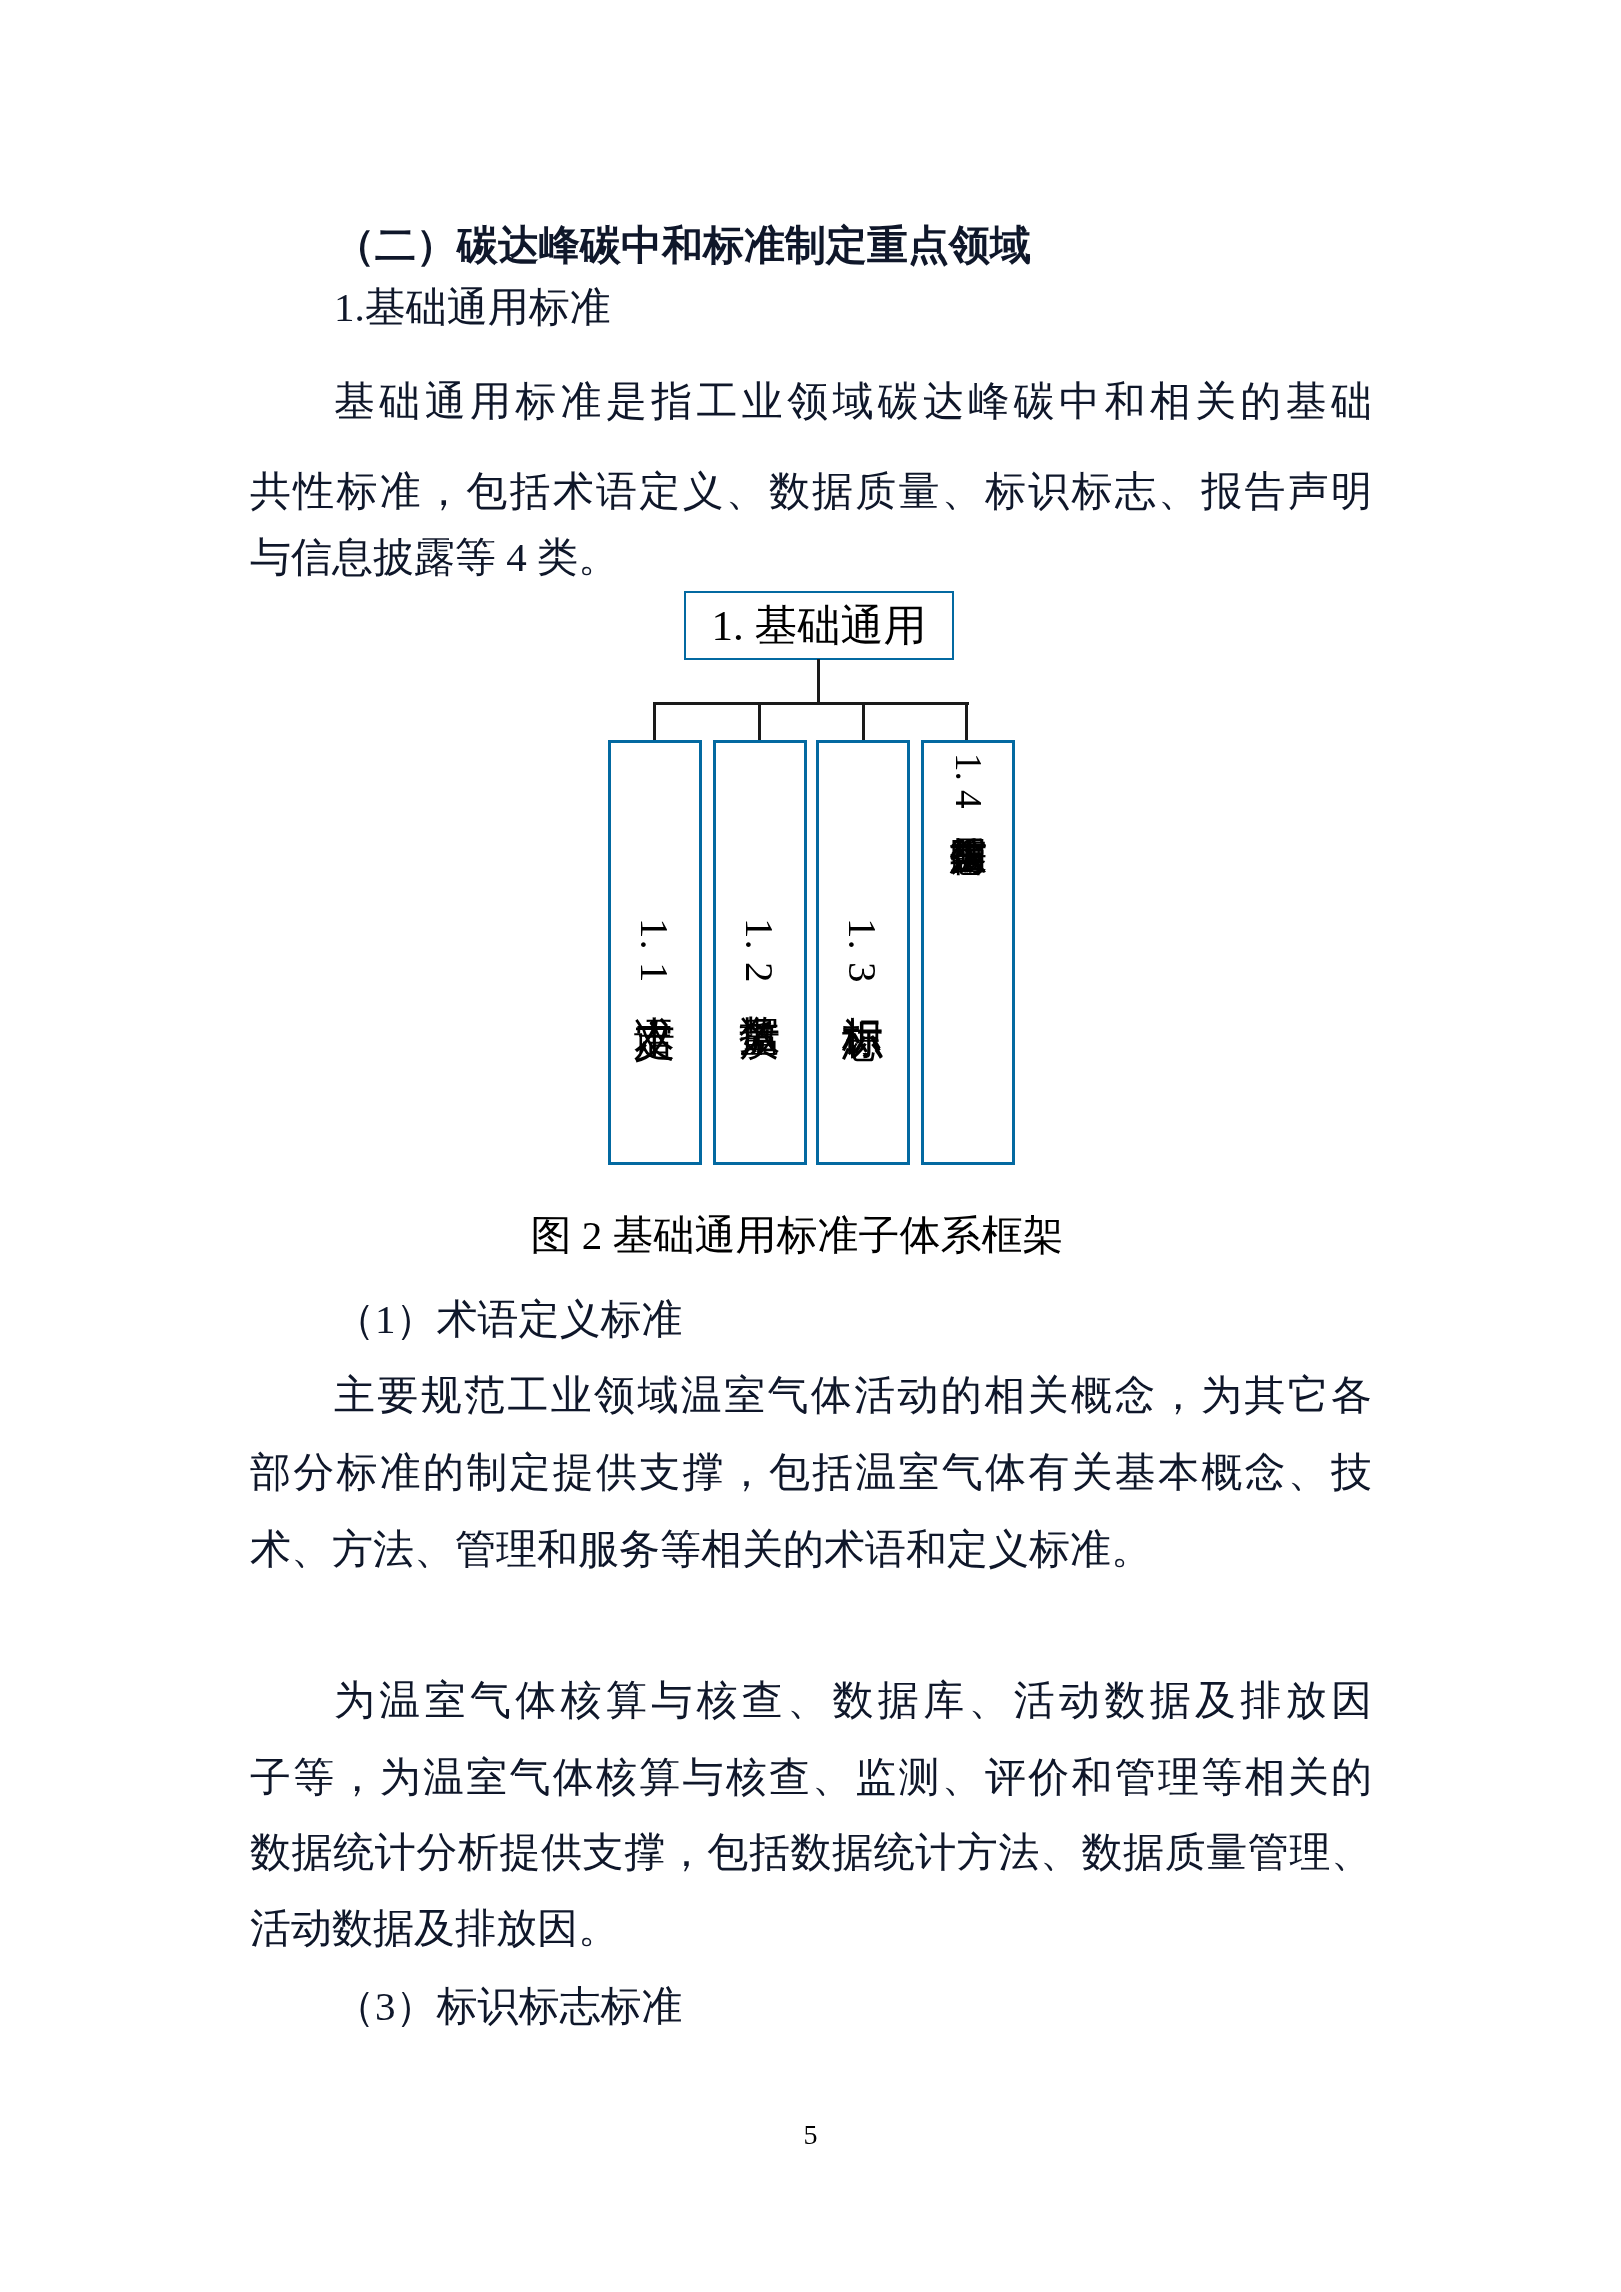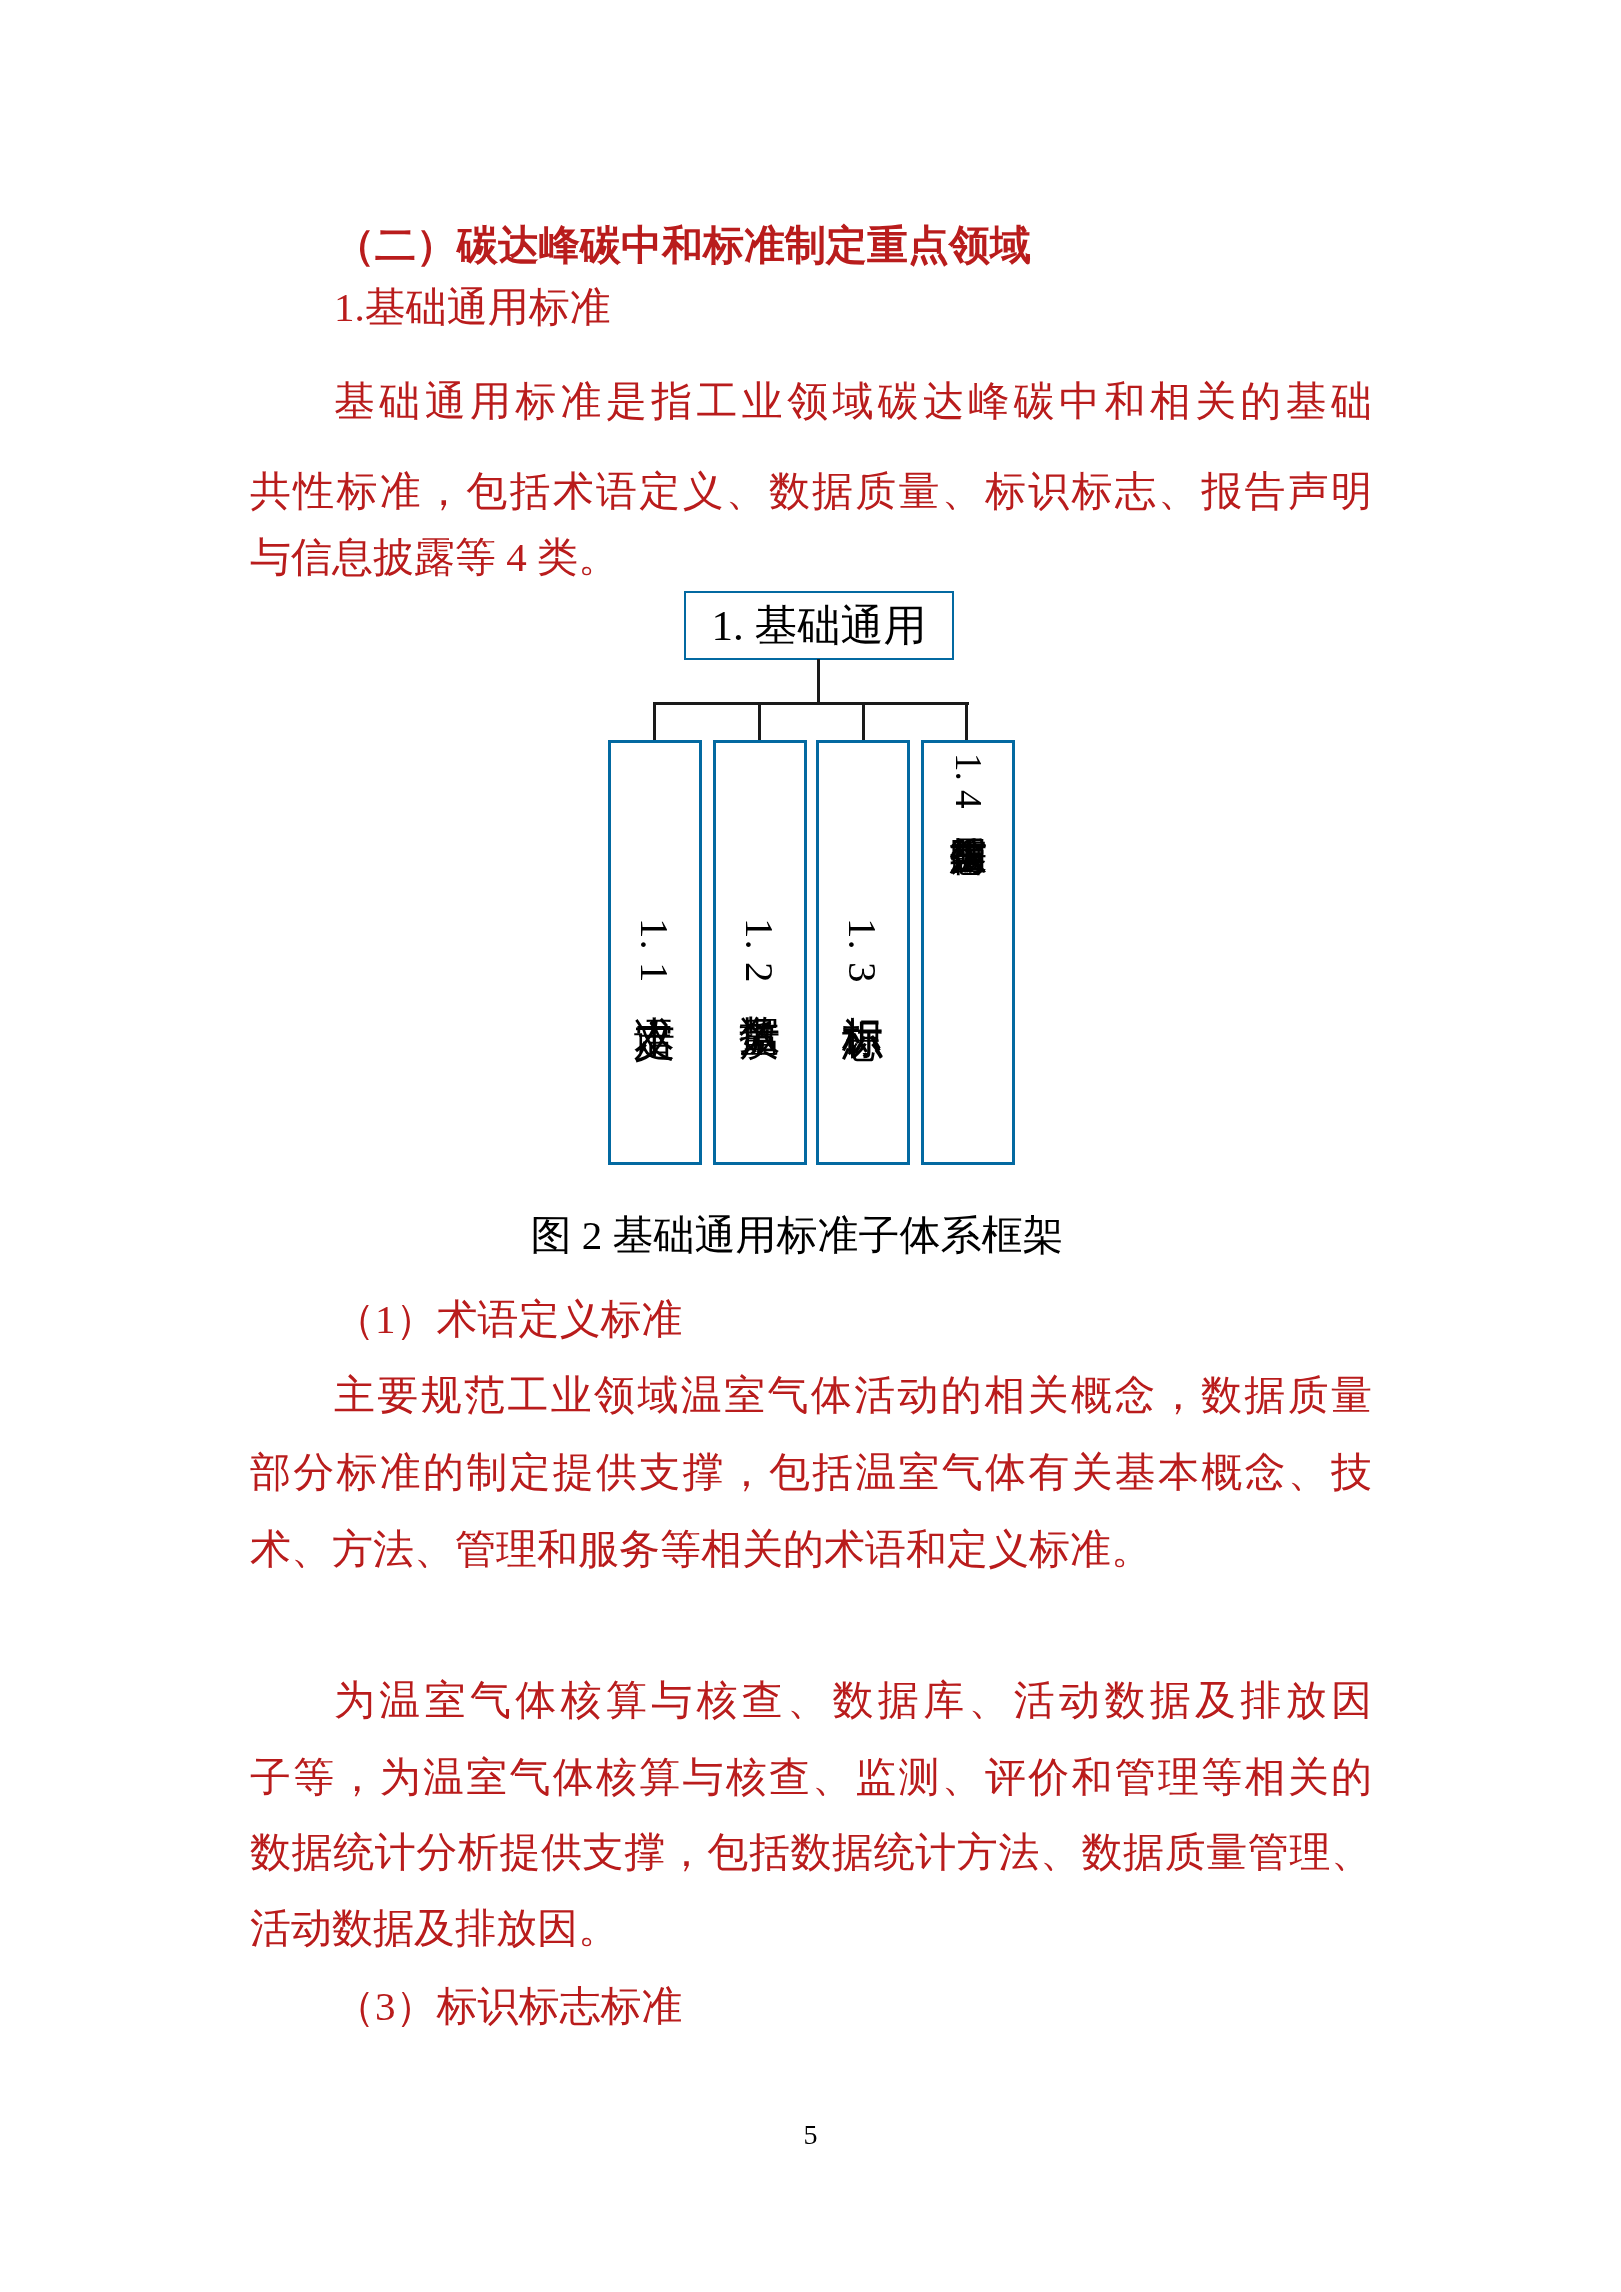--- a/index.html
+++ b/index.html
@@ -18,21 +18,21 @@
     overflow: hidden;
   }
   
   .line {
     position: absolute;
     left: 250px;
     width: 1122px;
     font-size: 41px;
     line-height: 55px;
     white-space: pre-wrap;
-    color: #b91c1c;
+    color: #0f172a;
   }
   .indent { padding-left: 84px; width: 1038px; }
   .full   { text-align: justify; text-align-last: justify; }
   .h2     { font-weight: bold; }
   
   .box {
     position: absolute;
     background: #fff;
     border: 3px solid #0369a1;
     box-sizing: border-box;
@@ -131,21 +131,21 @@
     <div class="vtext">1. 3标识标志</div>
   </div>
   <div class="box leaf-box leaf-4 top-align">
     <div class="vtext">1. 4报告声明与信息披露</div>
   </div>
 
   <div class="caption">图 2 基础通用标准子体系框架</div>
 
   <div class="line indent" style="top:1292px">（1）术语定义标准</div>
 
-  <div class="line indent full" style="top:1368px">主要规范工业领域温室气体活动的相关概念，数据质量</div>
+  <div class="line indent full" style="top:1368px">主要规范工业领域温室气体活动的相关概念，为其它各</div>
 
   <div class="line full" style="top:1445px">部分标准的制定提供支撑，包括温室气体有关基本概念、技</div>
 
   <div class="line" style="top:1522px">术、方法、管理和服务等相关的术语和定义标准。</div>
 
 
   <div class="line indent full" style="top:1673px">为温室气体核算与核查、数据库、活动数据及排放因</div>
 
   <div class="line full" style="top:1750px">子等，为温室气体核算与核查、监测、评价和管理等相关的</div>
 

